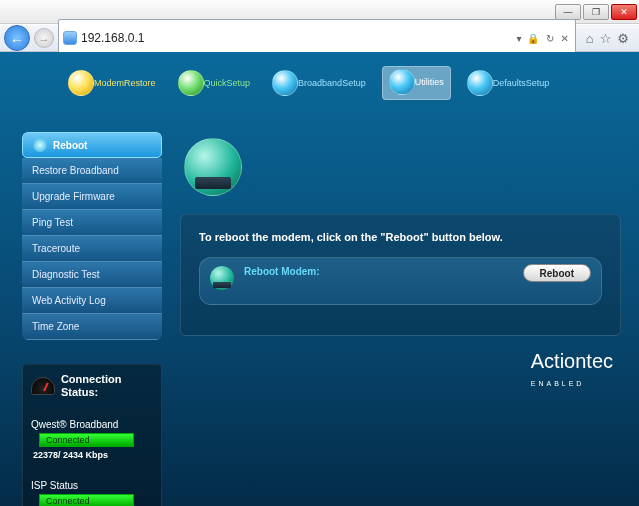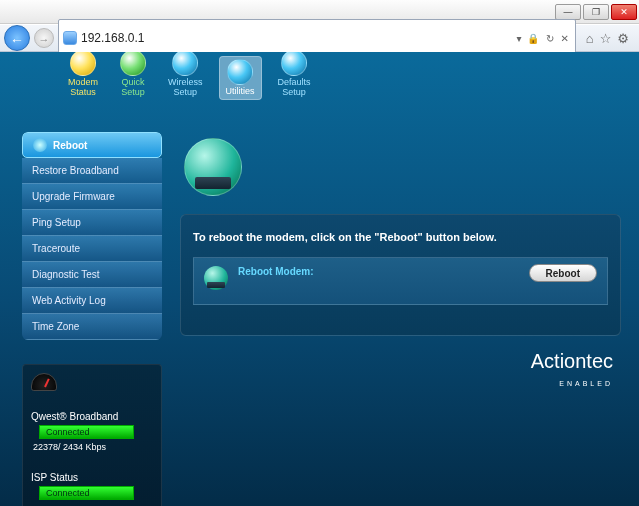--- a/index.html
+++ b/index.html
@@ -18,21 +18,21 @@
 .urlbox input{flex:1;border:none;outline:none;font-size:12px;color:#222}
 .urlbtns{display:flex;gap:2px;align-items:center;color:#666;font-size:10px}
 .urlbtns span{padding:0 2px}
 .chromeicons{display:flex;gap:6px;padding:0 6px;color:#666;font-size:13px}
 
 
 .page{height:454px;background:linear-gradient(180deg,#0a6a9b 0%,#084a74 55%,#032c48 100%);position:relative;overflow:hidden}
 
 
 .topnav{height:50px;display:flex;align-items:flex-end;gap:10px;padding-left:62px;padding-bottom:2px}
-.tab{display:flex;flex-direction:column;align-items:center;color:#9fe0ff;font-size:9px;line-height:1.1;text-align:center;padding:2px 6px;border-radius:4px}
+.tab{display:flex;flex-direction:row;align-items:center;color:#9fe0ff;font-size:9px;line-height:1.1;text-align:center;padding:2px 6px;border-radius:4px}
 .tab .circ{width:26px;height:26px;border-radius:50%;margin-bottom:2px;background:radial-gradient(circle at 35% 30%,#fff,#49c7f5 45%,#0b6ea2);border:1px solid rgba(255,255,255,.3)}
 .tab.modem{color:#f2e36a}
 .tab.modem .circ{background:radial-gradient(circle at 35% 30%,#fff,#ffe25c 45%,#d6a400)}
 .tab.quick{color:#8de88d}
 .tab.quick .circ{background:radial-gradient(circle at 35% 30%,#fff,#79e076 45%,#1a8f1a)}
 .tab.sel{background:#6aa5c6;color:#fff;border:1px solid rgba(255,255,255,.3)}
 
 
 .sidebar{position:absolute;left:22px;top:80px;width:140px}
 .menu{border-radius:6px;overflow:hidden}
@@ -40,38 +40,38 @@
 .menu-item.sel{background:linear-gradient(180deg,#6ec9f4,#1a96df);border:1px solid #8fe0ff;border-radius:5px;font-weight:bold;color:#fff}
 .menu-item.sel .sicon{width:14px;height:14px;border-radius:50%;background:radial-gradient(#cff,#2aa5e6);margin-right:6px;display:inline-block}
 
 .connbox{margin-top:24px;background:linear-gradient(#052940,#031d30);border:1px solid rgba(255,255,255,.1);border-radius:4px;padding:8px;color:#fff}
 .connhdr{display:flex;align-items:center;gap:6px;margin-bottom:8px}
 .gauge{width:26px;height:18px;border-radius:14px 14px 3px 3px;background:radial-gradient(circle at 50% 70%,#222,#000);border:1px solid #444;position:relative}
 .gauge:after{content:"";position:absolute;left:50%;bottom:3px;width:2px;height:9px;background:#e33;transform-origin:bottom;transform:rotate(25deg)}
 .conntitle{font-size:11px;font-weight:bold;line-height:1.2}
 .connrow{font-size:10px;margin-top:20px}
 .statusbar{height:14px;border:1px solid #0a0;background:linear-gradient(#3f3,#0a0);color:#031;font-size:9px;font-weight:normal;display:flex;align-items:center;padding:0 6px;margin:3px 8px;width:95px}
-.kbps{font-size:9px;font-weight:normal;color:#fff;margin:2px 0 6px 2px}
+.kbps{font-size:9px;font-weight:bold;color:#fff;margin:2px 0 6px 2px}
 
 
 .main{position:absolute;left:180px;top:80px;right:18px}
 .titlewrap{display:flex;align-items:center;gap:12px;margin:6px 0 18px 4px}
 .bigicon{width:58px;height:58px;border-radius:50%;background:radial-gradient(circle at 35% 30%,#b6f6e9,#1fb59b 55%,#064);display:flex;align-items:center;justify-content:center;position:relative;border:1px solid rgba(255,255,255,.25)}
 .bigicon:after{content:"";position:absolute;bottom:6px;width:36px;height:12px;background:linear-gradient(#2e4454,#132430);border-radius:2px}
 .h1{font-size:22px;color:#e3eefc;font-weight:normal}
 
-.panel{background:linear-gradient(180deg,#0d486e,#083b5b);border:1px solid rgba(255,255,255,.12);border-radius:6px;padding:16px 12px 30px}
+.panel{background:linear-gradient(180deg,#0d486e,#083b5b);border:1px solid rgba(255,255,255,.12);border-radius:6px;padding:16px 18px 30px}
 .panel .instr{color:#fff;font-size:11px;font-weight:bold;margin-bottom:14px}
-.inner{background:linear-gradient(180deg,#1e5f88,#14517a);border:1px solid rgba(255,255,255,.15);border-radius:0;padding:6px 10px 14px;display:flex;align-items:flex-start;gap:10px}
+.inner{background:linear-gradient(180deg,#1e5f88,#14517a);border:1px solid rgba(255,255,255,.15);border-radius:12px;padding:6px 10px 14px;display:flex;align-items:flex-start;gap:10px}
 .inner .smicon{width:24px;height:24px;border-radius:50%;background:radial-gradient(circle at 35% 30%,#b6f6e9,#1fb59b 55%,#064);margin-top:2px;position:relative}
 .inner .smicon:after{content:"";position:absolute;bottom:2px;left:3px;width:18px;height:6px;background:linear-gradient(#2e4454,#132430);border-radius:1px}
 .inner .lbl{color:#66d9ff;font-size:10px;font-weight:bold;flex:1;padding-top:2px}
 .rbbtn{background:linear-gradient(#fff,#d6d6d6);border:1px solid #888;border-radius:10px;height:18px;padding:0 16px;font-size:10px;font-weight:bold;color:#222;cursor:pointer}
 
-.brand{position:absolute;right:26px;top:300px;color:#fff;font-family:'Brush Script MT',cursive;font-size:20px;text-align:right;line-height:.9}
+.brand{position:absolute;right:26px;top:300px;color:#fff;font-family:'Brush Script MT',cursive;font-size:20px;text-align:left;line-height:.9}
 .brand .en{font-family:Arial;font-size:7px;letter-spacing:3px}
 </style>
 </head>
 <body>
 
 <div class="titlebar">
   <div class="winbtn">—</div>
   <div class="winbtn">❐</div>
   <div class="winbtn close">✕</div>
 </div>
@@ -95,30 +95,30 @@
     <span>⚙</span>
   </div>
 </div>
 
 <div class="page">
 
   <div class="topnav">
     <div class="tab modem">
       <div class="circ"></div>
       <span>Modem</span>
-      <span>Status</span>
+      <span>Restore</span>
     </div>
     <div class="tab quick">
       <div class="circ"></div>
       <span>Quick</span>
       <span>Setup</span>
     </div>
     <div class="tab">
       <div class="circ"></div>
-      <span>Wireless</span>
+      <span>Broadband</span>
       <span>Setup</span>
     </div>
     <div class="tab sel">
       <div class="circ"></div>
       <span>Utilities</span>
     </div>
     <div class="tab">
       <div class="circ"></div>
       <span>Defaults</span>
       <span>Setup</span>
@@ -131,39 +131,40 @@
         <span class="sicon"></span>
         <span>Reboot</span>
       </div>
       <div class="menu-item">
           <span>Restore Broadband</span>
         </div>
       <div class="menu-item">
           <span>Upgrade Firmware</span>
         </div>
       <div class="menu-item">
-          <span>Ping Setup</span>
+          <span>Ping Test</span>
         </div>
       <div class="menu-item">
           <span>Traceroute</span>
         </div>
       <div class="menu-item">
           <span>Diagnostic Test</span>
         </div>
       <div class="menu-item">
           <span>Web Activity Log</span>
         </div>
       <div class="menu-item">
           <span>Time Zone</span>
         </div>
     </div>
 
     <div class="connbox">
       <div class="connhdr">
         <div class="gauge"></div>
+        <div class="conntitle">Connection Status:</div>
       </div>
       <div class="connrow">Qwest® Broadband</div>
       <div class="statusbar">Connected</div>
       <div class="kbps">22378/ 2434 Kbps</div>
       <div class="connrow">ISP Status</div>
       <div class="statusbar">Connected</div>
     </div>
   </div>
 
   <div class="main">

